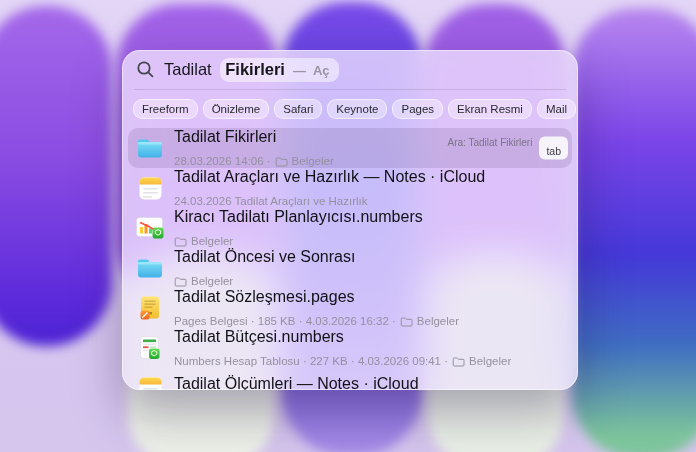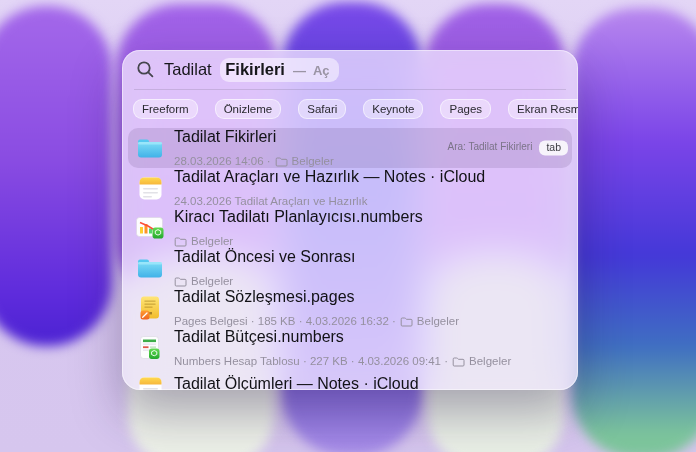--- a/index.html
+++ b/index.html
@@ -25,36 +25,36 @@
     -webkit-backdrop-filter: blur(18px) saturate(150%);
     box-shadow: 0 22px 50px rgba(35,18,70,0.35), inset 0 0 0 1px rgba(255,255,255,0.45);
   }
   .search-row { display:flex; align-items:center; height:39px; padding:0 14px; gap:9px; }
   .search-text { display:flex; align-items:center; font-size:16.5px; color:#17171b; white-space:pre; }
   .sugg-pill { display:flex; align-items:baseline; background:rgba(255,255,255,0.5); border-radius:9px; padding:2px 9px 3px 5px; margin-left:4px;font-weight:bold; }
   .sugg-sep { font-size:13px; color:#9a94a4; margin:0 7px 0 8px; }
   .sugg-action { font-size:13px; color:#9a94a4; }
   .divider { height:1px; background:rgba(60,60,67,0.15); margin:0 12px; }
 
-  .chips { display:flex; gap:17px; padding:9px 0 8px 11px; white-space:nowrap;align-items:center; }
+  .chips { display:flex; gap:5px; padding:9px 0 8px 11px; white-space:nowrap;align-items:center; }
   .chip {
     background:rgba(255,255,255,0.38); border:1px solid rgba(255,255,255,0.55);
     border-radius:9px; padding:3px 8px; font-size:11.5px; color:#2a2a30; flex:0 0 auto;
   }
 
   .list { padding:1px 6px 0; }
   .row { position:relative; height:40px; border-radius:10px; display:flex; align-items:center; padding:0 8px; gap:10px; }
   .row.selected { background:rgba(95,72,125,0.17); }
   .icon-wrap { width:28px; display:flex; justify-content:center; align-items:center; flex-shrink:0; }
   .row-text { display:flex; flex-direction:column; justify-content:center; line-height:1.3; min-width:0; }
   .row-title { font-size:16px; color:#121216; white-space:nowrap; }
   .row-sub { font-size:11.5px; color:#95909f; display:flex; align-items:center; gap:4px; margin-top:7px; white-space:nowrap; }
   .row-hint { position:absolute; right:4px; top:50%; transform:translateY(-50%); display:flex; align-items:flex-start; gap:7px; }
   .hint-text { font-size:10px; color:#7b7488; }
-  .key-badge { background:rgba(255,255,255,0.85); border-radius:6px; padding:0 7px 3px; font-size:10.5px; color:#3c3c42; }
+  .key-badge { background:rgba(255,255,255,0.85); border-radius:6px; padding:8px 7px 3px; font-size:10.5px; color:#3c3c42; }
   .defs-holder { position:absolute; width:0; height:0; }
 </style>
 </head>
 <body>
 
 <div class="stage">
   <div class="cap cap-a"></div>
   <div class="cap cap-b"></div>
   <div class="cap cap-c"></div>
   <div class="cap cap-d"></div>

